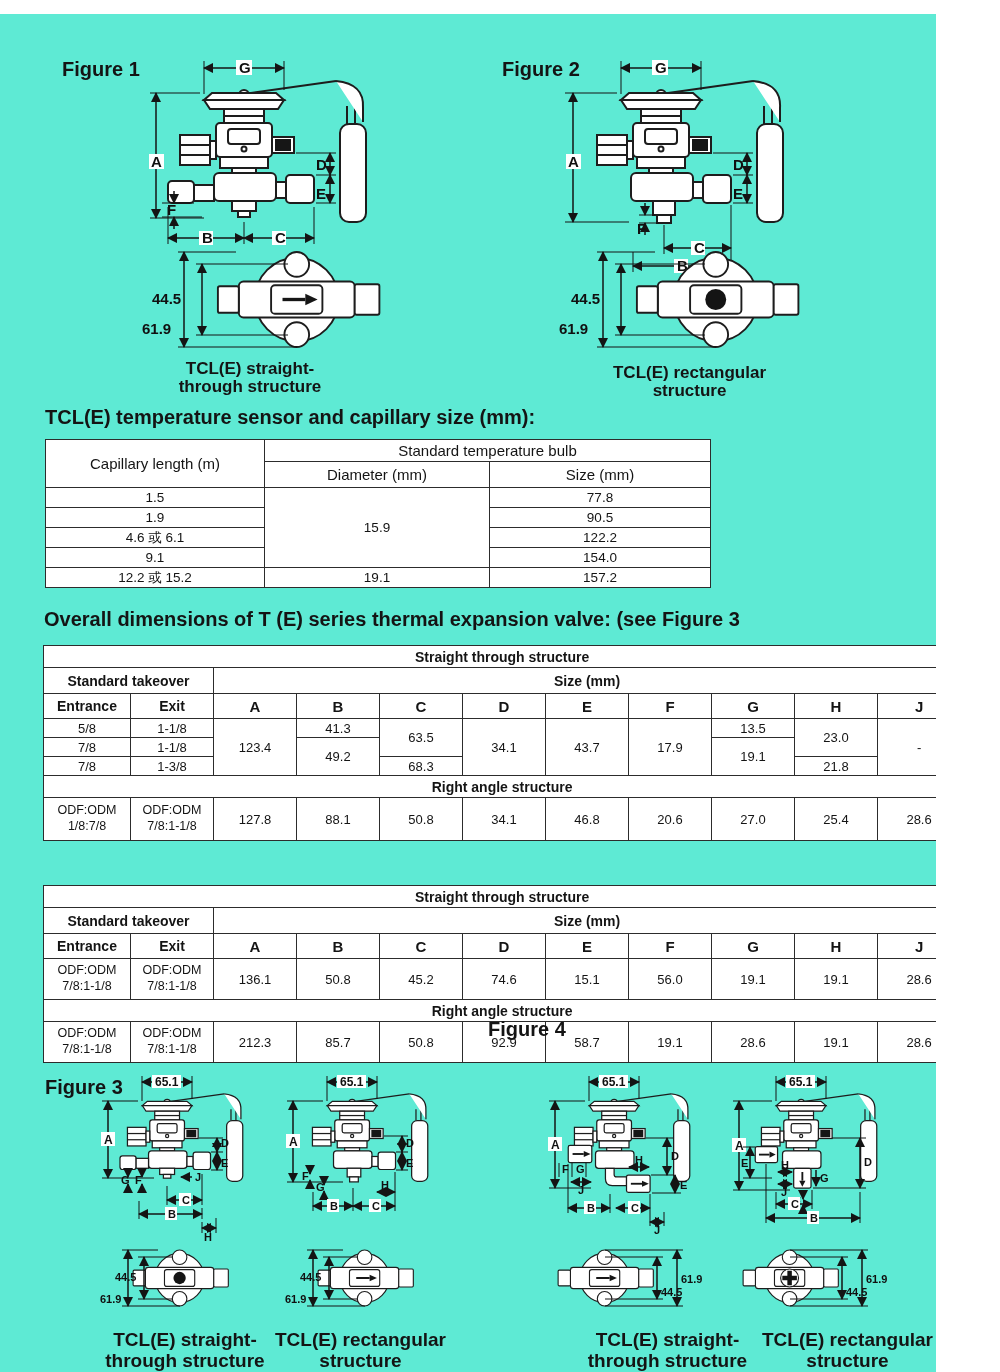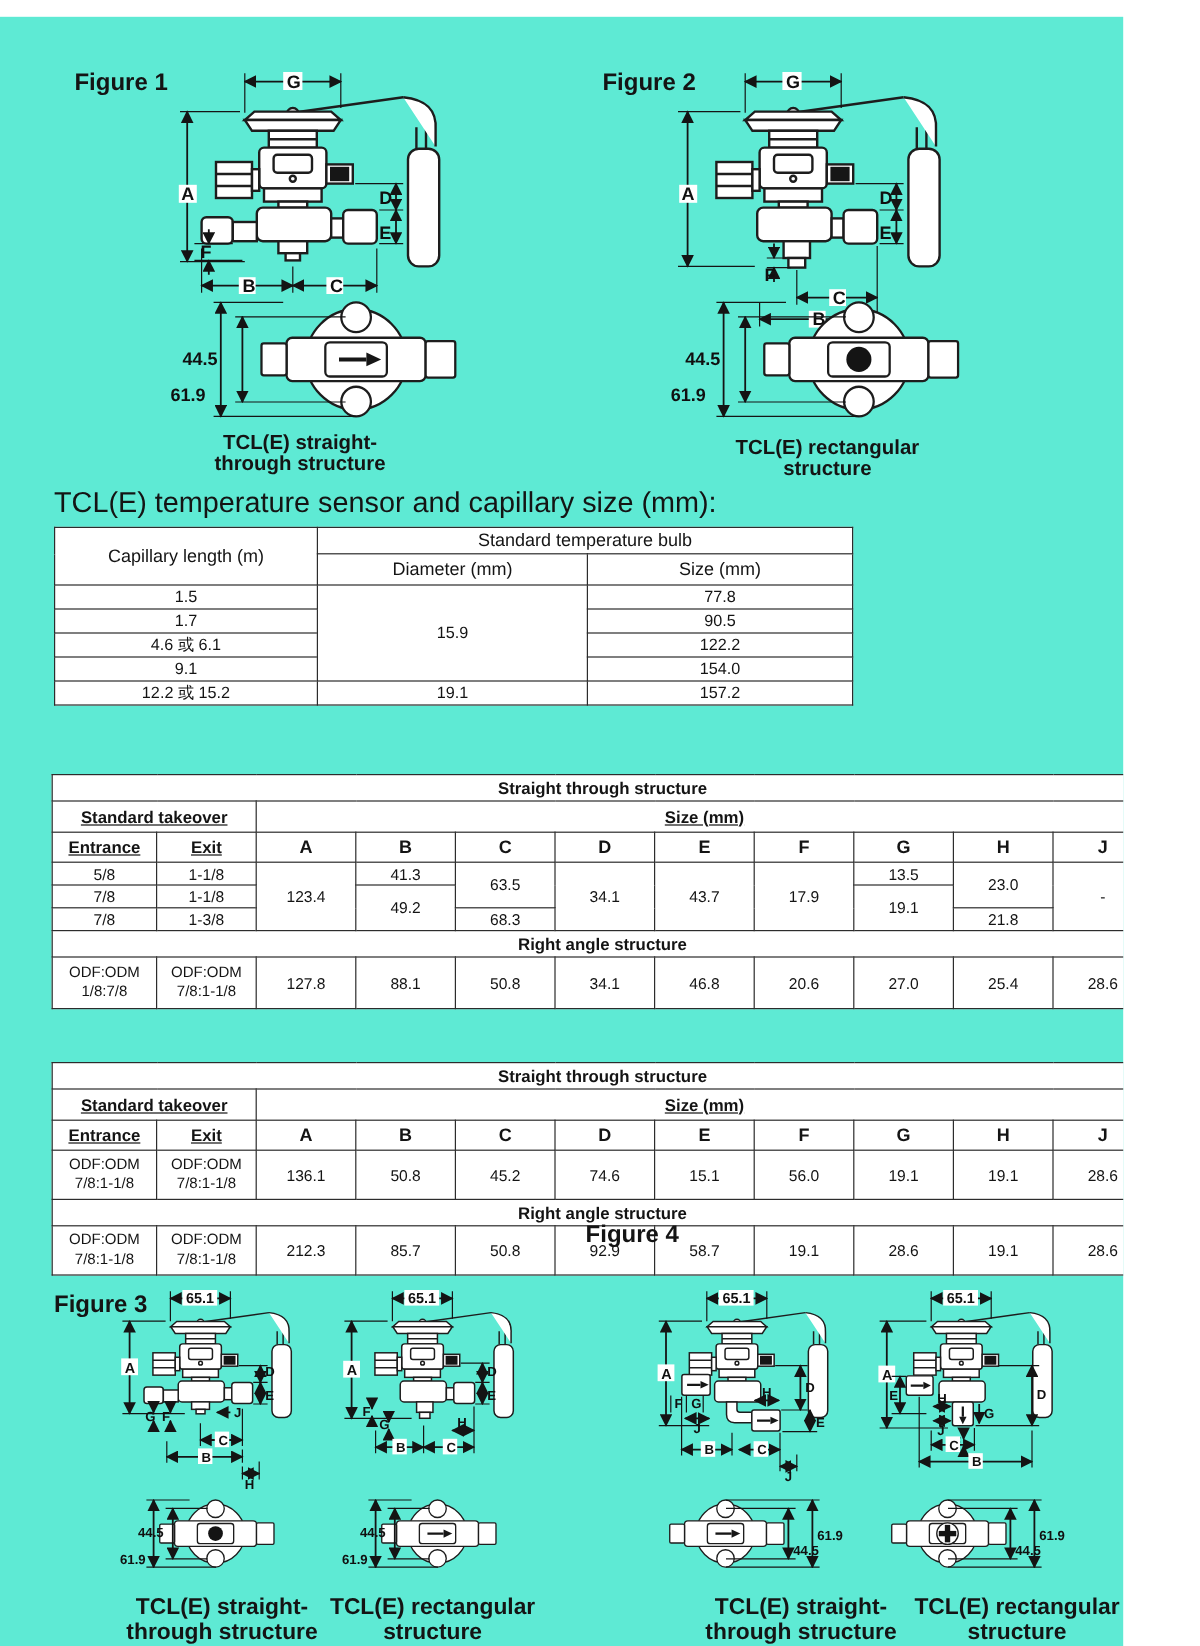--- a/index.html
+++ b/index.html
@@ -1,30 +1,30 @@
 <!DOCTYPE html>
 <html><head>
 <meta charset="utf-8">
 <style>
   html,body{margin:0;padding:0;background:#fff;}
   body{font-family:"Liberation Sans",sans-serif;color:#141414;}
   .page{position:relative;width:936px;height:1372px;background:#5eead4;overflow:hidden;margin-top:14px;}
   .abs{position:absolute;}
   .fig-label{font-size:20px;font-weight:bold;}
-  .heading{font-size:24px;font-weight:normal;white-space:nowrap;text-align:center;}
+  .heading{font-size:20px;font-weight:bold;white-space:nowrap;text-align:center;}
   .caption{font-weight:bold;text-align:center;line-height:1.08;}
   .cap-md{font-size:17px;}
   .cap-lg{font-size:19px;}
   table{border-collapse:collapse;table-layout:fixed;background:#fff;}
   td,th{border:1.7px solid #2c2c2c;text-align:center;vertical-align:middle;padding:0 2px;font-weight:normal;overflow:hidden;}
   .t1{width:665px;font-size:13.5px;}
   .t1 th{font-size:15px;font-weight:normal;}
   .t23{width:917px;font-size:13px;}
   .t23 .sec{font-weight:bold;font-size:14px;}
-  .t23 .hd{font-weight:bold;font-size:14px;text-decoration:underline;}
+  .t23 .hd{font-weight:bold;font-size:14px;}
   .t23 .letter{font-weight:bold;font-size:15px;}
   .t23 .odf{font-size:12.5px;line-height:1.25;}
   .h20{height:20px;} .h22{height:22px;} .h25{height:25px;} .h26{height:26px;} .h19{height:19px;} .h41{height:41px;} .h43{height:43px;}
   svg text{font-family:"Liberation Sans",sans-serif;font-weight:bold;fill:#101010;}
   .pt{stroke:#1d1d1d;stroke-width:2;fill:#fff;}
   .dim{stroke:#141414;stroke-width:1.5;fill:none;}
   .ext{stroke:#141414;stroke-width:1;fill:none;}
   .f15{font-size:15px;} .f12{font-size:12px;} .f11{font-size:11px;}
   .wbg{fill:#ffffff;}
 </style>
@@ -250,39 +250,40 @@
   <tr class="h26">
     <th>Diameter (mm)</th>
     <th>Size (mm)</th>
   </tr>
   <tr class="h20">
     <td>1.5</td>
     <td rowspan="4">15.9</td>
     <td>77.8</td>
   </tr>
   <tr class="h20">
-    <td>1.7</td>
+    <td>1.9</td>
     <td>90.5</td>
   </tr>
   <tr class="h20">
     <td>4.6 或 6.1</td>
     <td>122.2</td>
   </tr>
   <tr class="h20">
     <td>9.1</td>
     <td>154.0</td>
   </tr>
   <tr class="h20">
     <td>12.2 或 15.2</td>
     <td>19.1</td>
     <td>157.2</td>
   </tr>
 </tbody>
     </table>
 
+<div class="abs heading" style="left:44px;top:594px;">Overall dimensions of T (E) series thermal expansion valve: (see Figure 3</div>
 <table class="abs t23" style="left:43px;top:631px;">
   <colgroup>
         <col style="width:87px">
         <col style="width:83px">
         <col style="width:83px">
         <col style="width:83px">
         <col style="width:83px">
         <col style="width:83px">
         <col style="width:83px">
         <col style="width:83px">

